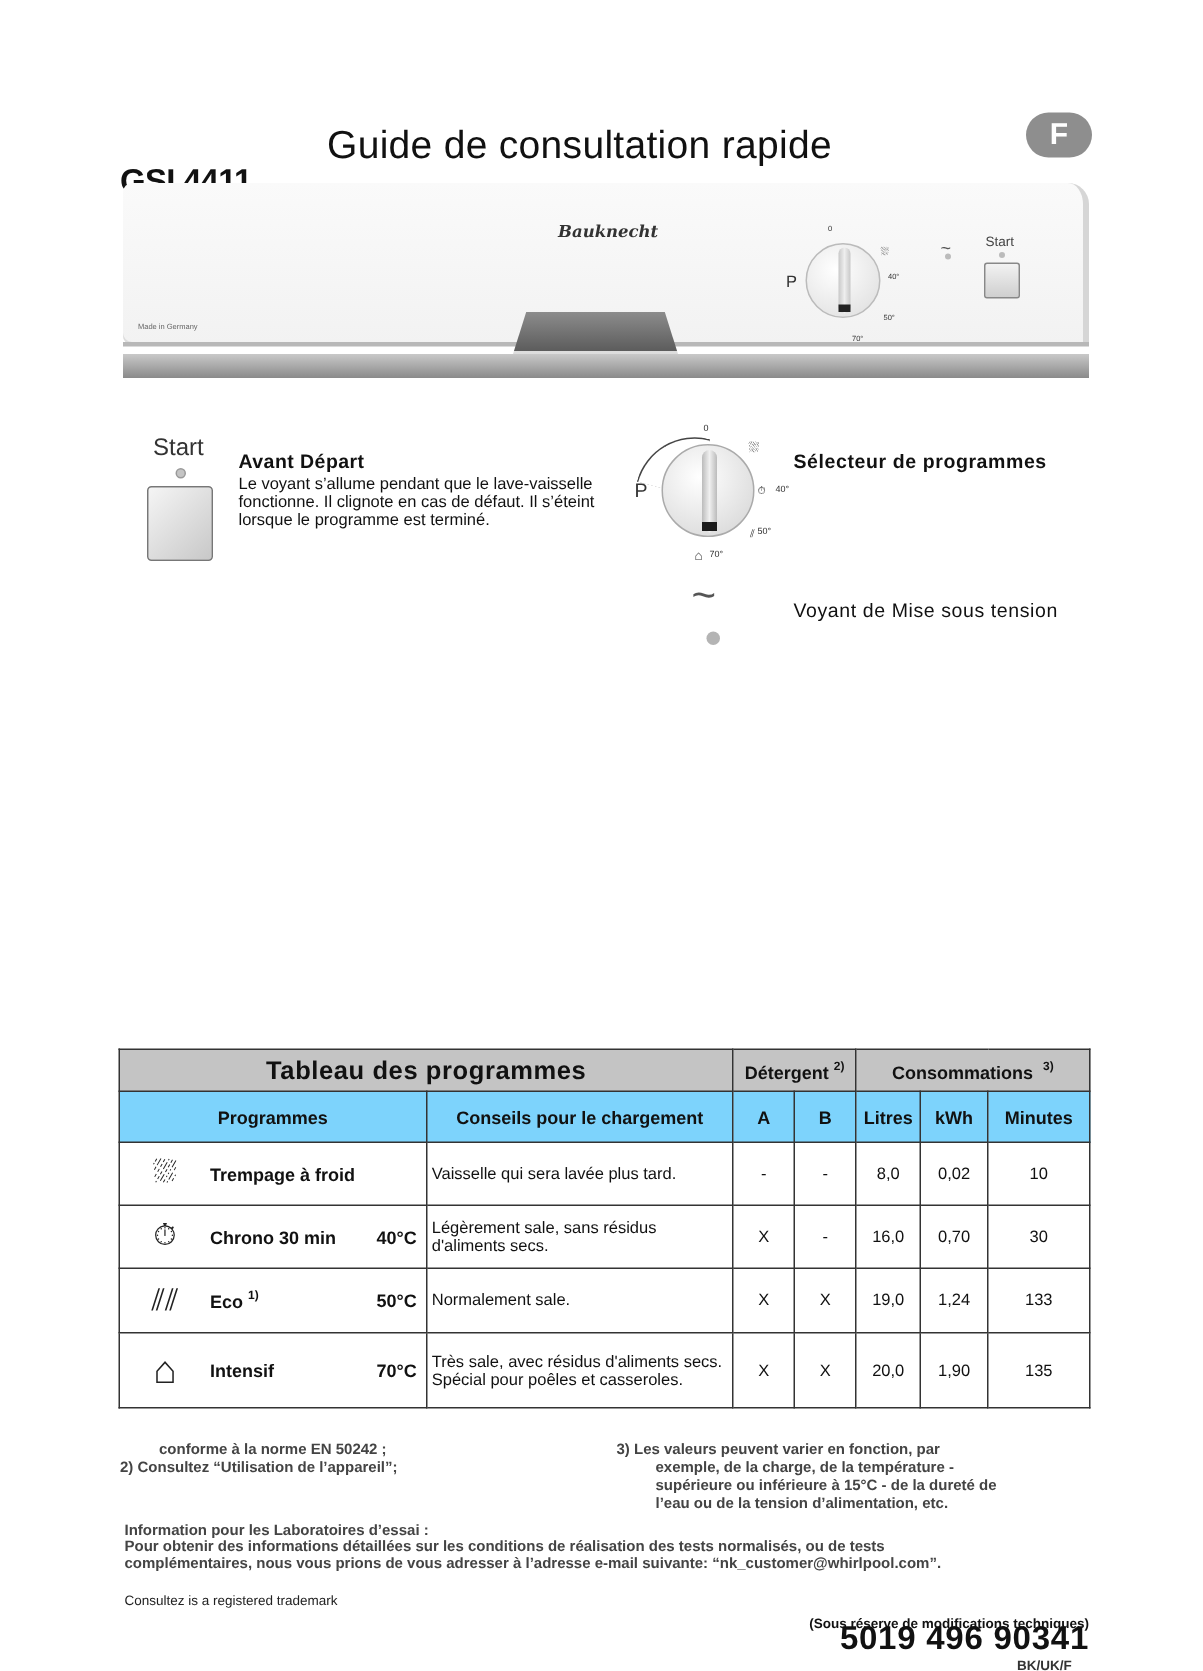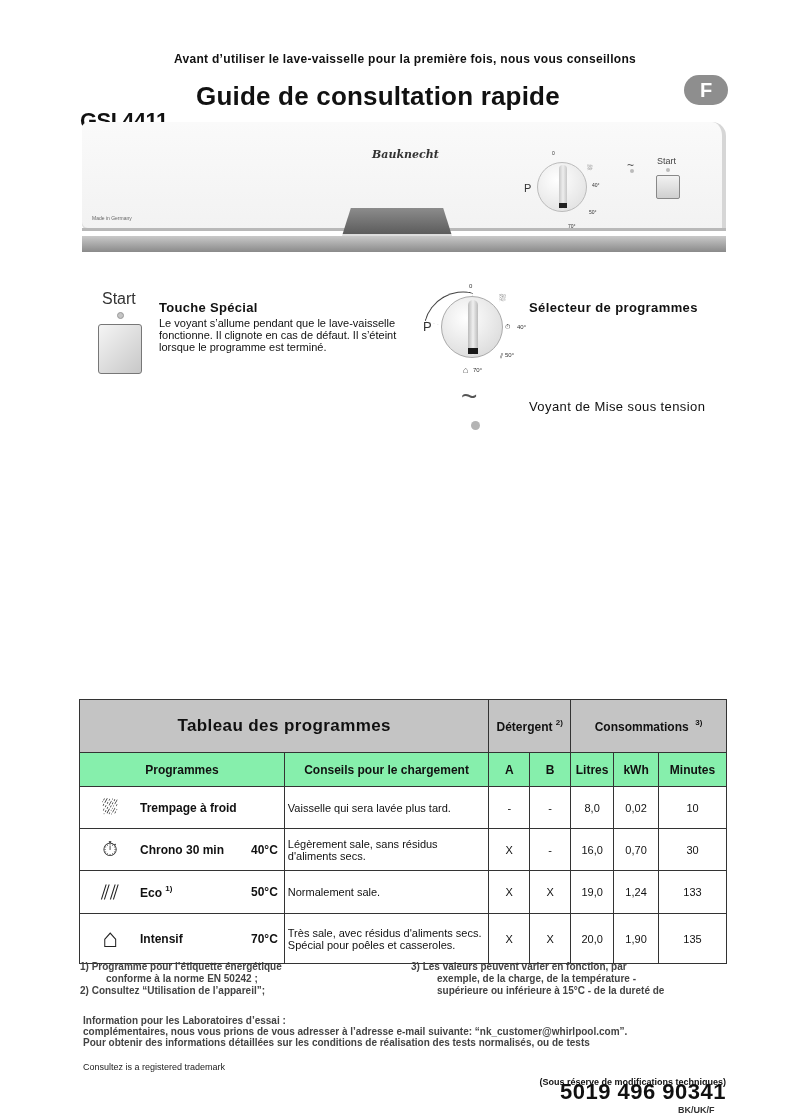--- a/index.html
+++ b/index.html
@@ -3,21 +3,21 @@
   <meta charset="utf-8">
   <style>
     * { box-sizing: border-box; margin: 0; padding: 0; }
     html, body { width: 802px; height: 1114px; background: #ffffff; overflow: hidden; }
     body { position: relative; font-family: "Liberation Sans", sans-serif; color: #111; }
     .abs { position: absolute; }
 
     
     .intro { left: 120px; top: 53px; width: 570px; text-align: center; font-weight: bold; font-size: 12px; line-height: 13px; letter-spacing: 0.3px; }
     .model { left: 80px; top: 84px; font-size: 22px; font-weight: bold; letter-spacing: -0.5px; margin-top: 24px; }
-    .title { left: 196px; top: 81px; font-size: 26px; font-weight: bold; letter-spacing: 0.2px; }
+    .title { left: 218px; top: 81px; font-size: 26px; font-weight: normal; letter-spacing: 0.2px; }
     .lang-badge { left: 684px; top: 75px; width: 44px; height: 30px; border-radius: 15px; background: #8e8e8e; color: #fff; font-weight: bold; font-size: 20px; text-align: center; line-height: 30px; }
 
     
     .panel { left: 82px; top: 120px; width: 644px; height: 132px; }
     .panel-face { position: absolute; left: 0; top: 2px; width: 644px; height: 108px; background: linear-gradient(#fafafa, #f2f2f2); border-radius: 6px 14px 0 6px; border-right: 4px solid #d6d6d6; box-shadow: inset 0 -2px 0 #ddd; }
     .panel-line { position: absolute; left: 0; top: 108px; width: 644px; height: 3px; background: #b8b8b8; }
     .panel-bottom { position: absolute; left: 0; top: 116px; width: 644px; height: 16px; background: linear-gradient(#c9c9c9, #8a8a8a); }
     .brand { position: absolute; left: 290px; top: 28px; font-family: "DejaVu Serif", serif; font-weight: bold; font-size: 11px; color: #333; font-style: italic; }
     .made-in { position: absolute; left: 10px; top: 96px; font-size: 5px; color: #666; line-height: 5px; }
     .handle { position: absolute; left: 260px; top: 88px; width: 110px; height: 28px; background: linear-gradient(#8c8c8c, #5c5c5c); clip-path: polygon(8% 0, 92% 0, 100% 100%, 0 100%); border-bottom: 2px solid #ddd; }
@@ -48,23 +48,23 @@
     .dial-mark { position: absolute; font-size: 6px; color: #333; }
 
     .h-sel { left: 529px; top: 300px; font-weight: bold; font-size: 13px; letter-spacing: 0.4px; }
     .tilde { left: 461px; top: 383px; font-size: 28px; color: #555; line-height: 28px; }
     .pwr-led { left: 471px; top: 421px; width: 9px; height: 9px; border-radius: 50%; background: #b4b4b4; }
     .h-pwr { left: 529px; top: 399px; width: 200px; font-weight: normal; font-size: 13px; line-height: 15px; letter-spacing: 0.4px; }
 
     
     table.prog { position: absolute; left: 79px; top: 699px; width: 648px; border-collapse: collapse; font-size: 11px; }
     table.prog td, table.prog th { border: 1px solid #333; }
-    .th-main { background: #c4c4c4; height: 53px; font-size: 17px; font-weight: bold; text-align: center; letter-spacing: 0.4px; }
+    .th-main { background: #c4c4c4; height: 28px; font-size: 17px; font-weight: bold; text-align: center; letter-spacing: 0.4px; }
     .th-group { background: #c4c4c4; font-weight: bold; font-size: 12px; text-align: center; }
-    .th-sub { background: #86efac; height: 34px; font-weight: bold; font-size: 12px; text-align: center; }
+    .th-sub { background: #7dd3fc; height: 34px; font-weight: bold; font-size: 12px; text-align: center; }
     sup { font-size: 8px; vertical-align: 6px; }
     .row td { text-align: center; }
     .row td.pcell { text-align: left; padding: 0; }
     .row td.ccell { text-align: left; padding: 0 3px; line-height: 12px; }
     .pwrap { display: flex; align-items: center; height: 100%; }
     .picon { width: 60px; text-align: center; font-size: 20px; color: #222; }
     .pname { flex: 1; font-weight: bold; font-size: 12px; }
     .ptemp { width: 42px; text-align: right; padding-right: 6px; font-weight: bold; font-size: 12px; }
 
     
@@ -74,21 +74,20 @@
     .info { left: 83px; top: 1015px; width: 650px; font-weight: bold; font-size: 10px; line-height: 11px; color: #444; }
     .tm { left: 83px; top: 1062px; font-size: 9px; color: #222; }
     .docnum { left: 520px; top: 1079px; width: 206px; text-align: right; font-weight: bold; font-size: 22px; letter-spacing: 0.5px; }
     .reserve { left: 490px; top: 1077px; width: 236px; text-align: right; font-weight: bold; font-size: 9px; }
     .code { left: 678px; top: 1105px; font-weight: bold; font-size: 9px; color: #333; }
   </style>
 </head>
 <body>
 
 <div class="abs intro">
-  <div>Avant d’utiliser le lave-vaisselle pour la première fois, nous vous conseillons</div>
 </div>
 <div class="abs model">GSI 4411</div>
 <div class="abs title">Guide de consultation rapide</div>
 <div class="abs lang-badge">F</div>
 
 <div class="abs panel">
   <div class="panel-face"></div>
   <div class="panel-line"></div>
   <div class="panel-bottom"></div>
   <div class="brand">Bauknecht</div>
@@ -109,21 +108,21 @@
   <div class="pwr-sm">~</div>
   <div class="led-sm" style="left:548px;top:49px;"></div>
   <div class="start-sm-label">Start</div>
   <div class="led-sm" style="left:584px;top:48px;"></div>
   <div class="start-sm-btn"></div>
 </div>
 
 <div class="abs start-label">Start</div>
 <div class="abs start-led"></div>
 <div class="abs start-btn"></div>
-<div class="abs h-start">Touche Spécial</div>
+<div class="abs h-start">Avant Départ</div>
 <div class="abs p-start">Le voyant s’allume pendant que le lave-vaisselle fonctionne. Il clignote en cas de défaut. Il s’éteint lorsque le programme est terminé.</div>
 
 <div class="abs dial">
   <div class="dial-arc"></div>
   <div class="dial-p">P</div>
   <div class="dial-mark" style="left:46px;top:0px;">0</div>
   <div class="knob">
     <div class="ridge"></div>
     <div class="ridge-tip"></div>
   </div>
@@ -224,32 +223,32 @@
     <td>X</td>
     <td>X</td>
     <td>20,0</td>
     <td>1,90</td>
     <td>135</td>
   </tr>
 </tbody>
   </table>
 
 <div class="abs fn-left">
-  <div>1) Programme pour l’étiquette énergétique</div>
   <div class="indent">conforme à la norme EN 50242 ;</div>
   <div>2) Consultez “Utilisation de l’appareil”;</div>
 </div>
 <div class="abs fn-right">
   <div>3) Les valeurs peuvent varier en fonction, par</div>
   <div class="indent">exemple, de la charge, de la température -</div>
   <div class="indent">supérieure ou inférieure à 15°C - de la dureté de</div>
+  <div class="indent">l’eau ou de la tension d’alimentation, etc.</div>
 </div>
 
 <div class="abs info">
   <div>Information pour les Laboratoires d’essai :</div>
+  <div>Pour obtenir des informations détaillées sur les conditions de réalisation des tests normalisés, ou de tests</div>
   <div>complémentaires, nous vous prions de vous adresser à l’adresse e-mail suivante: “nk_customer@whirlpool.com”.</div>
-  <div>Pour obtenir des informations détaillées sur les conditions de réalisation des tests normalisés, ou de tests</div>
 </div>
 
 <div class="abs tm">Consultez is a registered trademark</div>
 <div class="abs docnum">5019 496 90341</div>
 <div class="abs reserve">(Sous réserve de modifications techniques)</div>
 <div class="abs code">BK/UK/F</div>
 
 </body></html>

